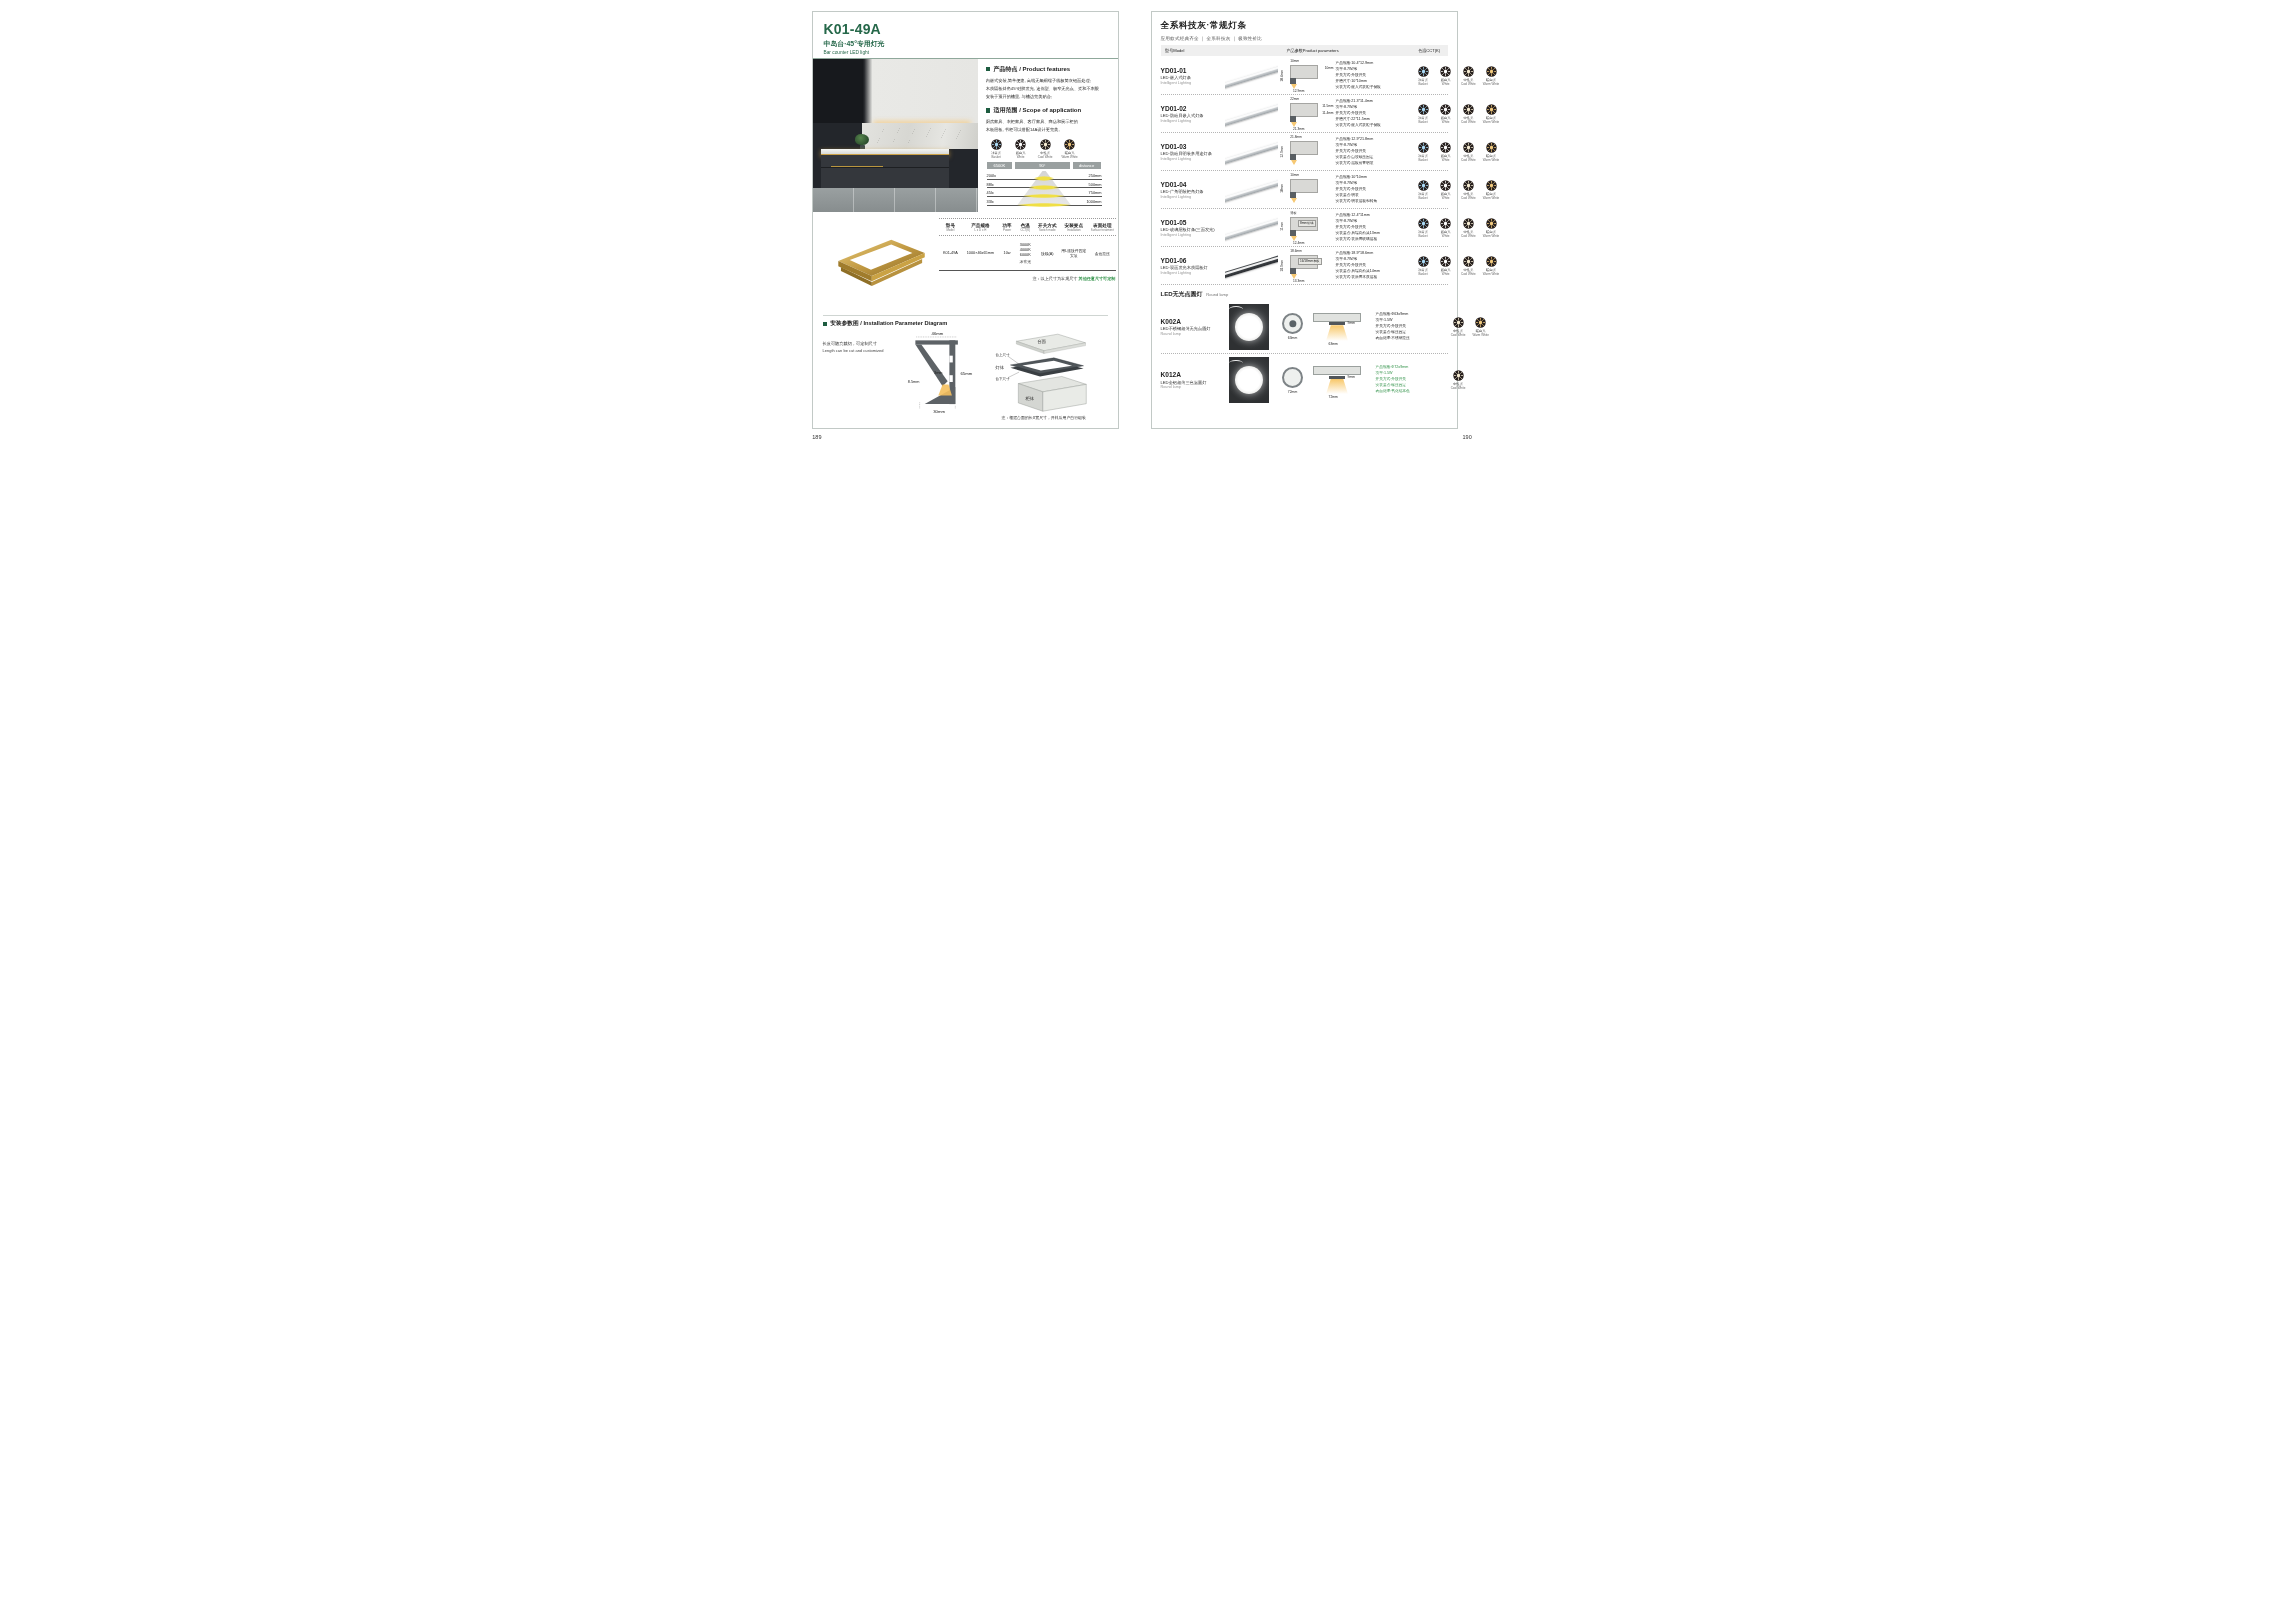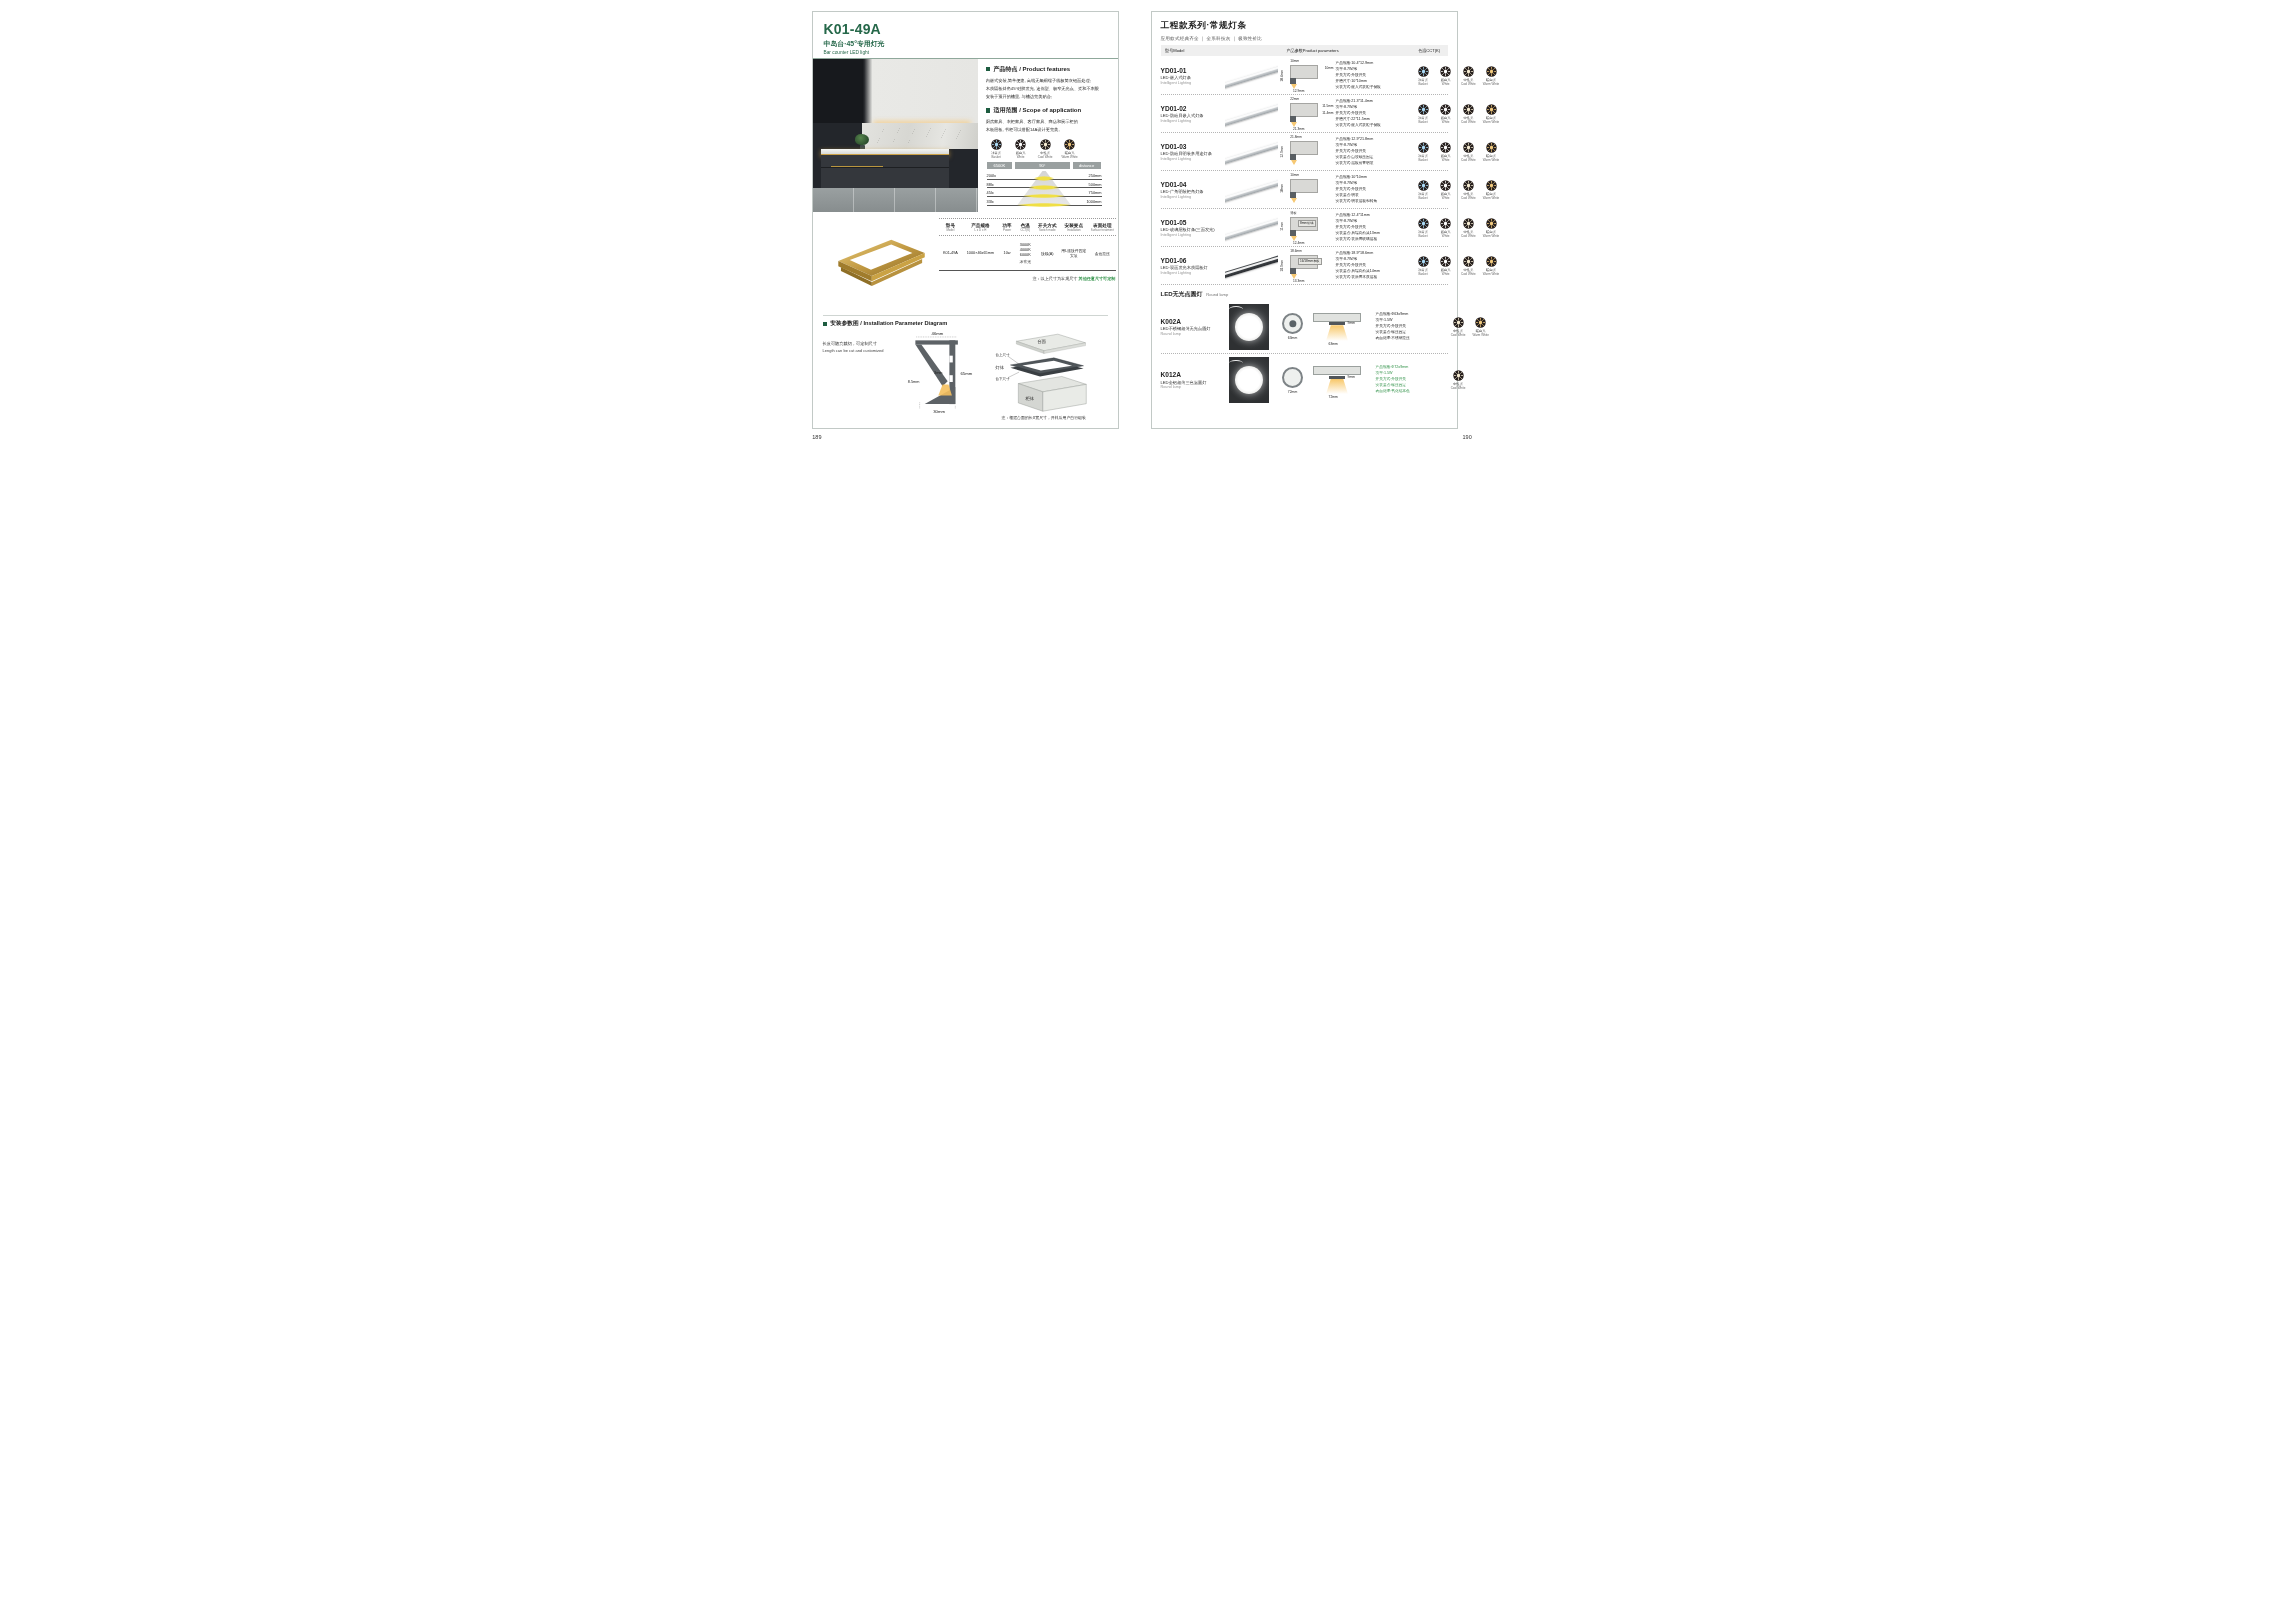--- a/index.html
+++ b/index.html
@@ -441,21 +441,21 @@
             <polygon points="122,154 232,135 232,184 122,203" fill="#e9ebe7" stroke="#8a8f8a" stroke-width="1"></polygon>
             <text x="78" y="175" font-size="11" fill="#222">柜体</text>
           </svg>
           <div class="inst-note">注：根据台面的长X宽尺寸，开料后用户自行组装</div>
         </div>
       </div>
     </div>
   </div>
 
   <div class="page rp">
-    <div class="rp-title">工程款系列·常规灯条</div>
+    <div class="rp-title">全系科技灰·常规灯条</div>
     <div class="rp-sub">应用款式经典齐全 ｜ 全系科技灰 ｜ 极致性价比</div>
 
     <div class="rp-band">
       <span class="bh-model">型号Model</span>
       <span class="bh-params">产品参数Product parameters</span>
       <span class="bh-cct">色温CCT(K)</span>
     </div>
 
     <div class="srow">
       <div>

